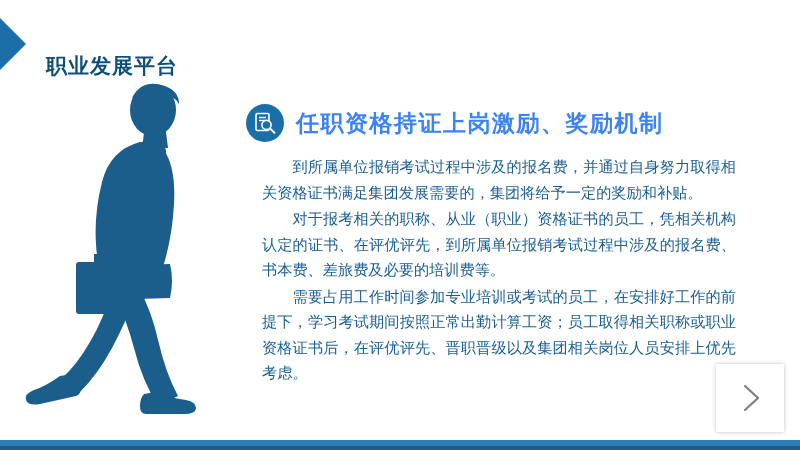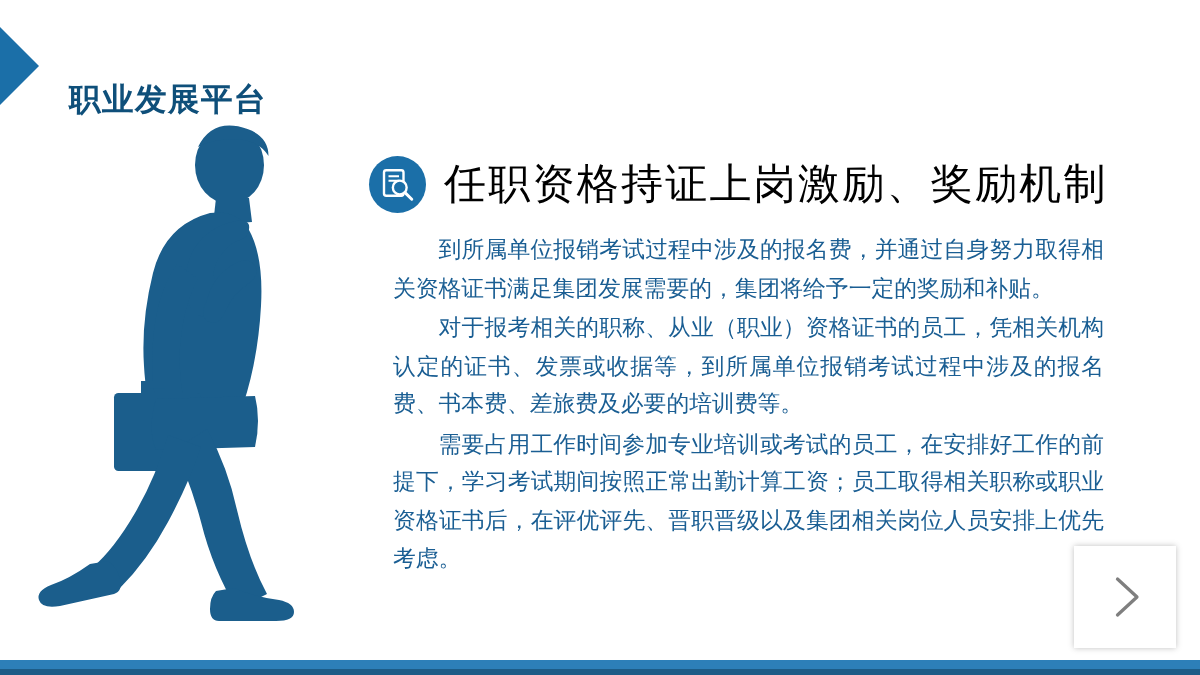--- a/index.html
+++ b/index.html
@@ -65,23 +65,23 @@
     height: 38px;
     border-radius: 50%;
     background: #1b6fa8;
     display: flex;
     align-items: center;
     justify-content: center;
     flex: 0 0 auto;
     margin-right: 12px;
   }
   .heading-text {
-    font-size: 28px;
-    font-weight: normal;
-    color: #000000;
+    font-size: 23px;
+    font-weight: bold;
+    color: #3b82f6;
     letter-spacing: 1.5px;
     white-space: nowrap;
   }
 
   
   .body-block {
     position: absolute;
     left: 262px;
     top: 154px;
     width: 474px;
@@ -183,21 +183,21 @@
         <line x1="6" y1="9.5" x2="13" y2="9.5" stroke="#ffffff" stroke-width="1.4"></line>
         <circle cx="13.5" cy="14" r="4.6" fill="#1b6fa8" stroke="#ffffff" stroke-width="1.6"></circle>
         <line x1="17" y1="17.4" x2="21.5" y2="21.8" stroke="#ffffff" stroke-width="2" stroke-linecap="round"></line>
       </svg>
     </span>
     <span class="heading-text">任职资格持证上岗激励、奖励机制</span>
   </div>
 
   <div class="body-block">
     <p>到所属单位报销考试过程中涉及的报名费，并通过自身努力取得相关资格证书满足集团发展需要的，集团将给予一定的奖励和补贴。</p>
-    <p>对于报考相关的职称、从业（职业）资格证书的员工，凭相关机构认定的证书、发票或收据等，到所属单位报销考试过程中涉及的报名费、书本费、差旅费及必要的培训费等。</p>
+    <p>对于报考相关的职称、从业（职业）资格证书的员工，凭相关机构认定的证书、在评优评先，到所属单位报销考试过程中涉及的报名费、书本费、差旅费及必要的培训费等。</p>
     <p>需要占用工作时间参加专业培训或考试的员工，在安排好工作的前提下，学习考试期间按照正常出勤计算工资；员工取得相关职称或职业资格证书后，在评优评先、晋职晋级以及集团相关岗位人员安排上优先考虑。</p>
   </div>
 
   <div class="next-btn">
     <svg width="34" height="34" viewBox="0 0 34 34" xmlns="http://www.w3.org/2000/svg">
       <polyline points="12,5 25,17 12,29" fill="none" stroke="#7f7f7f" stroke-width="2.2" stroke-linecap="round" stroke-linejoin="round"></polyline>
     </svg>
   </div>
 
   <div class="bottom-bar"></div>

